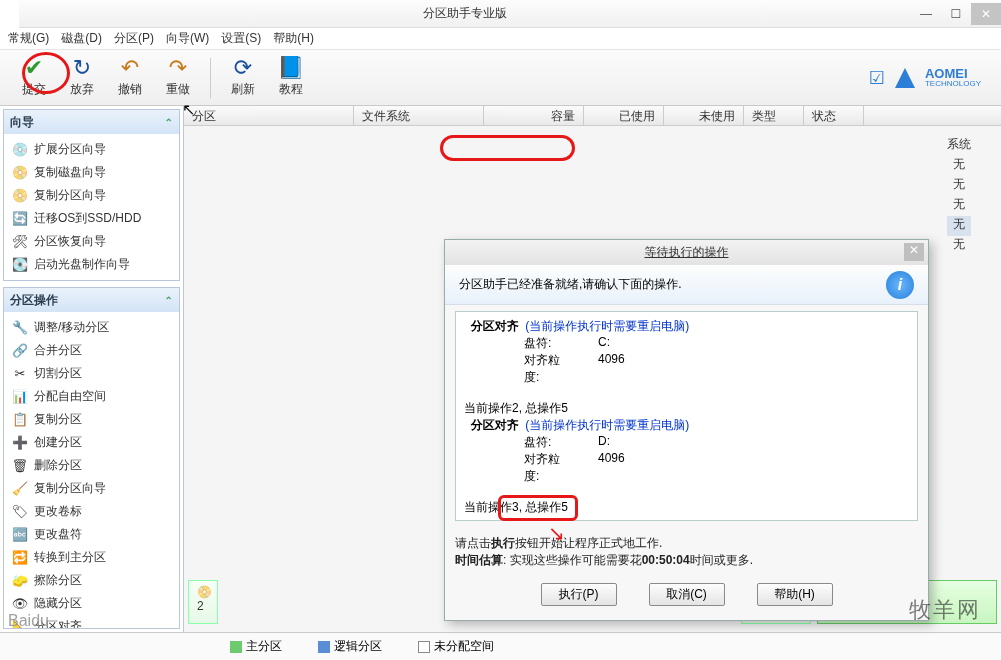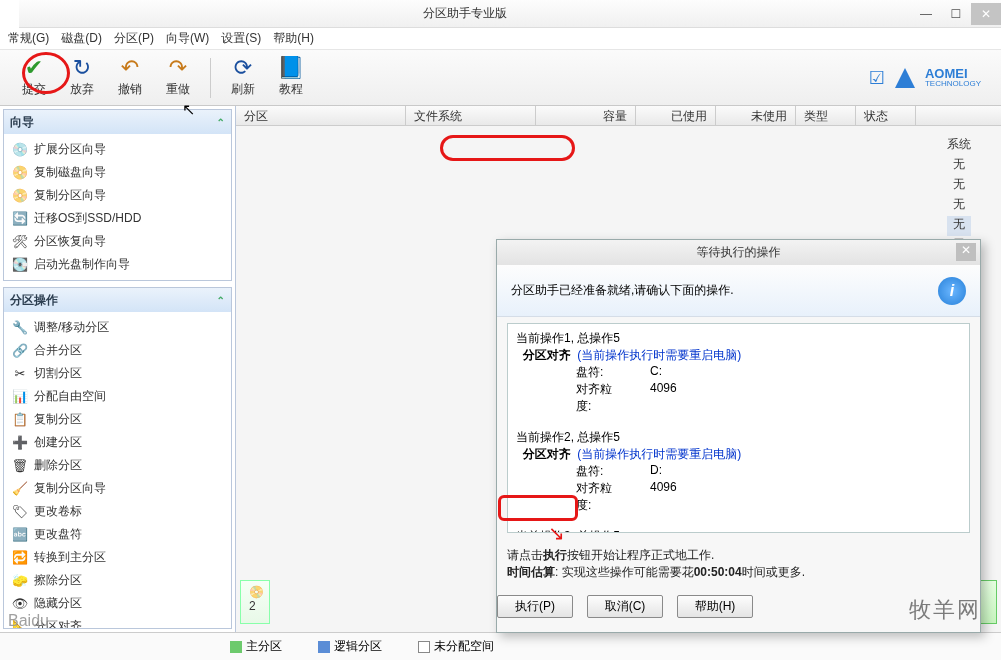--- a/index.html
+++ b/index.html
@@ -25,21 +25,21 @@
 .tsep { width:1px; height:40px; background:#ccc; margin:0 8px;}
 .toolbar .spacer{ flex:1;}
 .aomei { display:flex; align-items:center; gap:8px; padding-right:10px;}
 .aomei svg{}
 
 
 .redcircle{ position:absolute; left:22px; top:52px; width:48px; height:42px; border:3px solid #e61717; border-radius:50%/50%; pointer-events:none; z-index:50;}
 
 
 .main { display:flex; height: calc(660px - 28px - 22px - 56px - 28px); }
-.left { width: 236px; background:#fff; border-right:1px solid #bac7db; display:flex; flex-direction:column;}
+.left { width: 184px; background:#fff; border-right:1px solid #bac7db; display:flex; flex-direction:column;}
 .panel { border:1px solid #bac7db; margin:3px; }
 .panel-h { background: linear-gradient(#eaf2fb,#d3e4f7); height:24px; display:flex; align-items:center; justify-content:space-between; padding:0 6px; font-weight:bold; color:#2c3e50;}
 .chev{ color:#4a6; font-size:10px;}
 .panel-b { padding:4px 2px;}
 .item { display:flex; align-items:center; gap:6px; padding:3px 6px; color:#333; cursor:default;}
 .iicon{ width:16px; height:16px; display:inline-flex; align-items:center; justify-content:center; font-size:13px;}
 
 .right { flex:1; background:#f5f5f5; position:relative; }
 
 
@@ -48,32 +48,32 @@
 
 
 .statuscol{ position:absolute; right:30px; top:30px; text-align:center; color:#333;}
 .statuscol div{ height:20px;}
 
 
 .disk-row{ position:absolute; bottom:0; left:0; right:0; height:60px; display:flex; gap:6px; padding:4px; align-items:center;}
 .dbox{ border:1px solid #8fa; height:44px; padding:4px 8px; background:linear-gradient(#f6fff6,#e8f9e8); color:#333;}
 .dbox.g{ border-color:#6c6; background:linear-gradient(#e6ffe1,#c8f5c0); width:180px;}
 .dlg{ position:absolute; left:260px; top:133px; width:485px; background:#f7f7f7; border:1px solid #9aa; box-shadow:4px 4px 10px rgba(0,0,0,.25);}
-.dlg-title{ height:25px; background:linear-gradient(#f3f3f3,#e3e3e3); display:flex; align-items:center; justify-content:center; position:relative; color:#333;}
+.dlg-title{ height:25px; background:linear-gradient(#f3f3f3,#e3e3e3); display:flex; align-items:center; justify-content:center; position:relative; color:#333;text-decoration:underline;}
 .dlg-x{ position:absolute; right:4px; top:3px; width:20px; height:18px; background:#bfbfbf; color:#fff; text-align:center;}
-.dlg-top{ background:linear-gradient(#fdfdfd,#e8f1fb); height:52px; display:flex; align-items:center; padding:0 14px; border-bottom:1px solid #d5dde7;}
+.dlg-top{ background:linear-gradient(#fdfdfd,#e8f1fb); height:40px; display:flex; align-items:center; padding:0 14px; border-bottom:1px solid #d5dde7;}
 .dlg-top .info{ width:28px;height:28px; border-radius:50%; background:radial-gradient(#6ab6ff,#2780d8); color:#fff; display:flex;align-items:center;justify-content:center; font-weight:bold; font-style:italic; margin-left:auto; font-size:16px;}
 .dlg-body{ padding:6px 10px;}
 .ops{ height:210px; border:1px solid #bcc; background:#fff; overflow:auto; padding:6px 8px;}
 .ops .t{ color:#000;}
 .ops .blue{ color:#0033cc;}
 .ops .row{ display:flex;gap:24px;}
 .ops .k{ width:110px; padding-left:60px;}
 .dlg-foot{ padding:8px 10px 4px; color:#222;}
-.dlg-btns{ display:flex; gap:14px; padding:10px 0 14px;}
+.dlg-btns{ display:flex; justify-content:center; gap:32px; padding:10px 0 14px;}
 .dlg-btns button{ width:76px; height:23px; background:linear-gradient(#fdfdfd,#e4e4e4); border:1px solid #8a8a8a; border-radius:2px;}
 
 
 .redring-title{ position:absolute; left:440px; top:135px; width:135px; height:26px; border:3px solid #e61717; border-radius:14px; pointer-events:none; z-index:60;}
 .redring-exec{ position:absolute; left:498px; top:495px; width:80px; height:26px; border:3px solid #e61717; border-radius:6px; pointer-events:none; z-index:60;}
 .redarrow{ position:absolute; left:548px; top:521px; color:#e61717; font-size:20px; z-index:60;}
 
 
 .legend{ height:28px; border-top:1px solid #ccc; display:flex; align-items:center; gap:36px; padding:0 20px; background:#fafafa;}
 .sw{ width:12px; height:12px; display:inline-block; margin-right:4px; vertical-align:middle;}
@@ -285,21 +285,20 @@
       <div class="dlg-title">
         <span>等待执行的操作</span>
         <div class="dlg-x">✕</div>
       </div>
       <div class="dlg-top">
         <span>分区助手已经准备就绪,请确认下面的操作.</span>
         <div class="info">i</div>
       </div>
       <div class="dlg-body">
         <div class="ops">
-          <div><span class="t">当前操作1, 总操作5</span></div>
           <div>&nbsp;&nbsp;<b>分区对齐</b>&nbsp;&nbsp;<span class="blue">(当前操作执行时需要重启电脑)</span></div>
           <div class="row">
               <span class="k">盘符:</span>
               <span>C:</span>
             </div>
           <div class="row">
               <span class="k">对齐粒度:</span>
               <span>4096</span>
             </div>
           <br>

